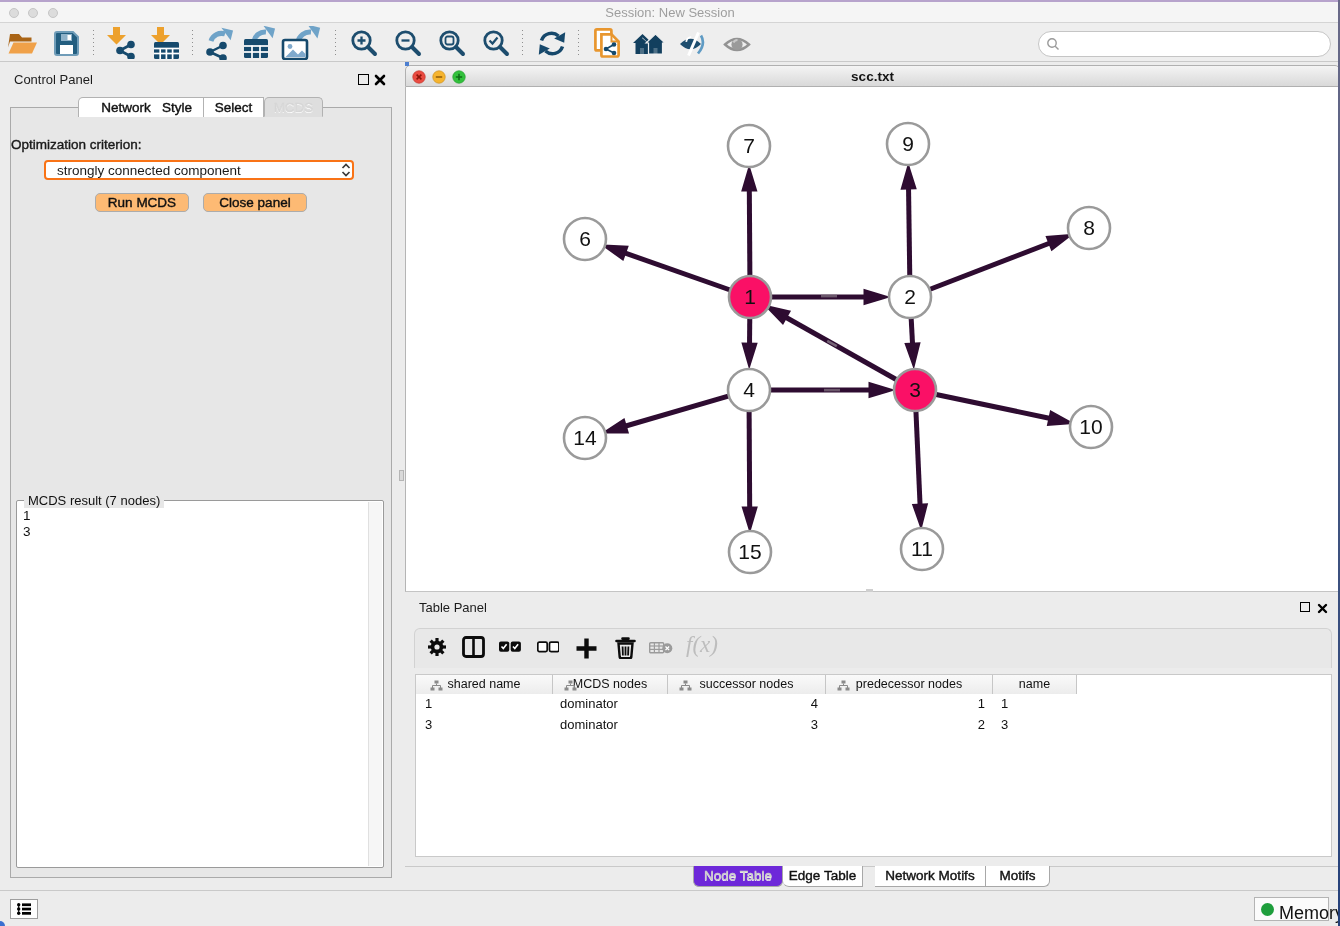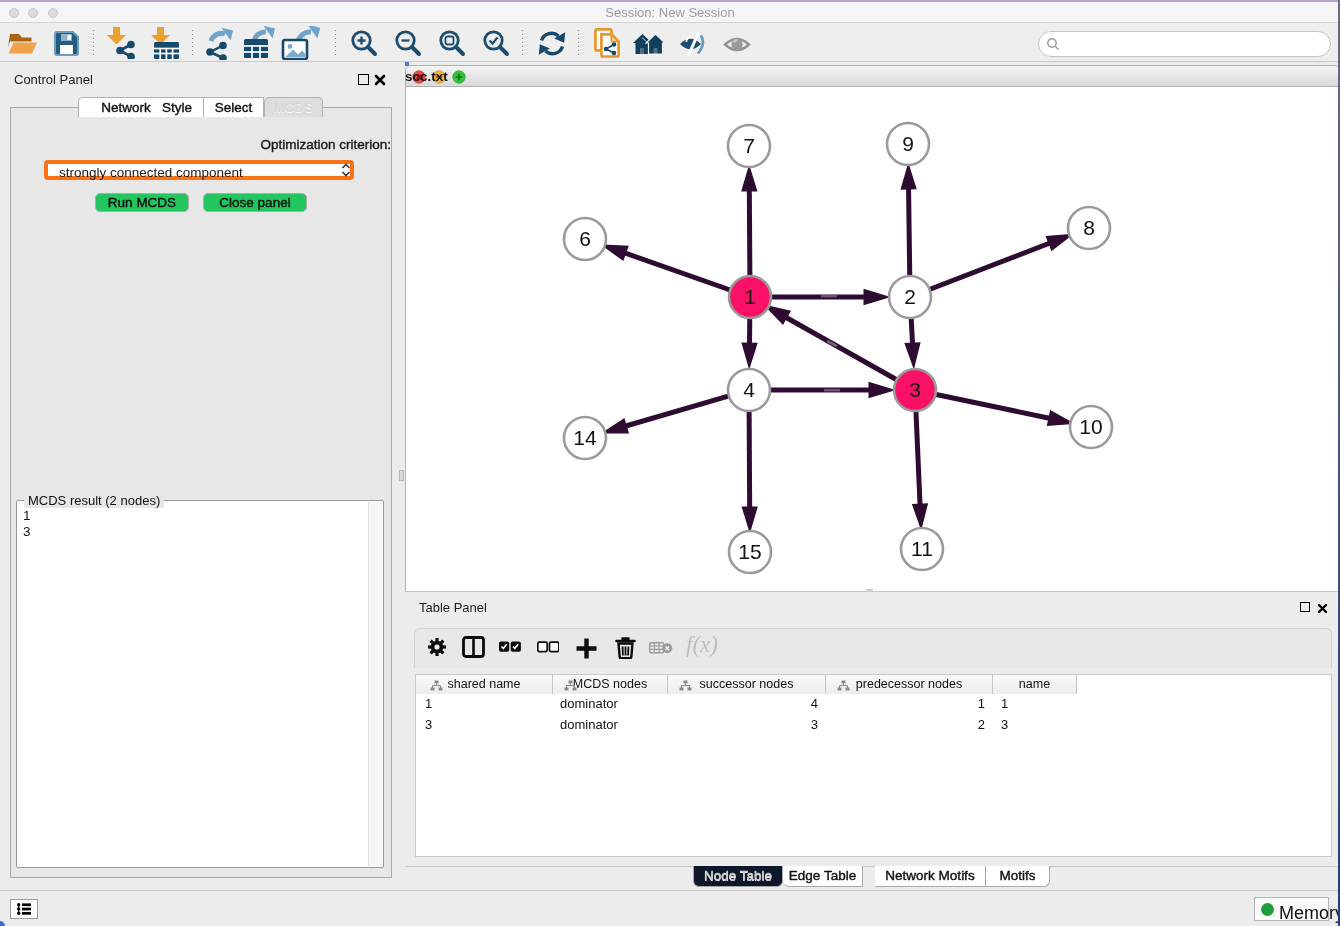--- a/index.html
+++ b/index.html
@@ -1,18 +1,18 @@
 <!DOCTYPE html>
 <html><head><meta charset="utf-8"><style>
 *{margin:0;padding:0;box-sizing:border-box}
 html,body{width:1340px;height:926px;overflow:hidden}
 body{font-family:"Liberation Sans",sans-serif;background:#ececec;position:relative}
 .abs{position:absolute}
 .dotsep{position:absolute;top:30px;width:1px;height:26px;background-image:repeating-linear-gradient(#8f8f8f 0 1.5px,transparent 1.5px 4px)}
-.btn{position:absolute;background:#22c55e;border:1px solid #acacac;border-radius:5px;font-size:13.5px;color:#111;text-align:center;line-height:17px;-webkit-text-stroke:0.4px #111}
+.btn{position:absolute;background:#fdba74;border:1px solid #acacac;border-radius:5px;font-size:13.5px;color:#111;text-align:center;line-height:17px;-webkit-text-stroke:0.4px #111}
 .tab{position:absolute;background:#fff;border:1px solid #b2b2b2;border-bottom:none;font-size:13.5px;color:#111;text-align:center;height:20px;line-height:20px;-webkit-text-stroke:0.4px currentColor}
 .btab{position:absolute;background:#fff;border:1px solid #a8a8a8;border-top:none;font-size:13.5px;color:#111;text-align:center;height:21px;line-height:19px;-webkit-text-stroke:0.4px currentColor}
 .hcell{position:absolute;top:0;height:19px;border-right:1px solid #c6c6c6;background:linear-gradient(#fafafa,#ececec);font-size:12.5px;color:#111;text-align:center;line-height:19px}
 .rowtxt{position:absolute;font-size:13px;color:#111;height:21px;line-height:20px}
 </style></head><body>
 
 <div class="abs" style="left:0;top:0;width:1340px;height:2px;background:#b7a3cc"></div>
 <div class="abs" style="left:0;top:2px;width:1340px;height:21px;background:#f5f5f5;border-bottom:1px solid #d4d4d4"></div>
 <div class="abs" style="left:9px;top:8px;width:10px;height:10px;border-radius:50%;background:#dcdcdc;border:1px solid #c6c6c6"></div>
 <div class="abs" style="left:28px;top:8px;width:10px;height:10px;border-radius:50%;background:#dcdcdc;border:1px solid #c6c6c6"></div>
@@ -143,48 +143,48 @@
 <div class="abs" style="left:358px;top:74px;width:11px;height:11px;border:1.5px solid #000"></div>
 <svg class="abs" style="left:374px;top:74px" width="12" height="12" viewBox="0 0 12 12">
     <path d="M2 2 L10 10 M10 2 L2 10" stroke="#000" stroke-width="2.6" stroke-linecap="round"></path>
   </svg>
 <div class="abs" style="left:10px;top:107px;width:382px;height:771px;background:#e7e7e7;border:1px solid #aaaaaa"></div>
 <div class="tab" style="left:78px;top:97px;width:96px;border-radius:5px 0 0 0">Network</div>
 <div class="tab" style="left:151px;top:97px;width:53px;border-left:none">Style</div>
 <div class="tab" style="left:204px;top:97px;width:60px;border-left:none">Select</div>
 <div class="tab" style="left:264px;top:97px;width:59px;background:#dedede;border-radius:5px 5px 0 0;border-bottom:1px solid #dedede;color:#d6d6d6;text-shadow:0 1px 0 #fff">MCDS</div>
 
-<div class="abs" style="left:11px;top:137px;width:380px;text-align:right;font-size:13.5px;color:#1a1a1a;-webkit-text-stroke:0.4px #1a1a1a">Optimization criterion:</div>
-<div class="abs" style="left:44px;top:160px;width:310px;height:20px;background:#fff;border:4px solid #f97316;border-radius:4px;font-size:13.5px;color:#1a1a1a;line-height:18px;padding-left:11px">strongly connected component</div>
+<div class="abs" style="left:11px;top:137px;width:380px;text-align:left;font-size:13.5px;color:#1a1a1a;-webkit-text-stroke:0.4px #1a1a1a">Optimization criterion:</div>
+<div class="abs" style="left:44px;top:160px;width:310px;height:20px;background:#fff;border:2px solid #f97316;border-radius:4px;font-size:13.5px;color:#1a1a1a;line-height:18px;padding-left:11px">strongly connected component</div>
 <svg class="abs" style="left:340px;top:163px" width="12" height="14" viewBox="0 0 12 14">
     <path d="M2.5 5 L6 1.5 L9.5 5" fill="none" stroke="#3a3a3a" stroke-width="1.7"></path>
     <path d="M2.5 9 L6 12.5 L9.5 9" fill="none" stroke="#3a3a3a" stroke-width="1.7"></path>
   </svg>
 <div class="btn" style="left:95px;top:193px;width:94px;height:19px">Run MCDS</div>
 <div class="btn" style="left:203px;top:193px;width:104px;height:19px">Close panel</div>
 
 <div class="abs" style="left:16px;top:500px;width:368px;height:368px;background:#fff;border:1px solid #9a9a9a;border-radius:2px"></div>
 <div class="abs" style="left:368px;top:502px;width:1px;height:364px;background:#e0e0e0"></div>
 <div class="abs" style="left:369px;top:502px;width:13px;height:364px;background:#f6f6f6"></div>
-<div class="abs" style="left:24px;top:493px;background:#e7e7e7;padding:0 4px;font-size:13px;color:#111">MCDS result (2 nodes)</div>
+<div class="abs" style="left:24px;top:493px;background:#e7e7e7;padding:0 4px;font-size:13px;color:#111">MCDS result (7 nodes)</div>
 <div class="abs" style="left:23px;top:508px;font-size:13.5px;color:#111;line-height:16px">1<br>3</div>
 
 <div class="abs" style="left:399px;top:470px;width:5px;height:11px;background:#dadada;border:1px solid #b5b5b5"></div>
 
 <div class="abs" style="left:405px;top:65px;width:935px;height:22px;background:linear-gradient(#f4f4f4,#d9d9d9);border:1px solid #b0b0b0;border-radius:5px 5px 0 0"></div>
 <div class="abs" style="left:405px;top:62px;width:4px;height:4px;background:#4d7fd0"></div>
 <svg class="abs" style="left:412px;top:70px" width="60" height="14" viewBox="0 0 60 14">
 <circle cx="7" cy="7" r="6.2" fill="#ea4b41" stroke="#c63f35" stroke-width="0.8"></circle>
 <path d="M4.6 4.6 L9.4 9.4 M9.4 4.6 L4.6 9.4" stroke="#8c1308" stroke-width="1.5"></path>
 <circle cx="27" cy="7" r="6.2" fill="#f6b42e" stroke="#d0982a" stroke-width="0.8"></circle>
 <line x1="23.8" y1="7" x2="30.2" y2="7" stroke="#95610a" stroke-width="1.6"></line>
 <circle cx="47" cy="7" r="6.2" fill="#32c13c" stroke="#2aa334" stroke-width="0.8"></circle>
 <path d="M47 3.8 L47 10.2 M43.8 7 L50.2 7" stroke="#0e6e16" stroke-width="1.6"></path>
 </svg>
-<div class="abs" style="left:405px;top:69px;width:935px;text-align:left;font-size:13.5px;font-weight:bold;color:#141414">scc.txt</div>
+<div class="abs" style="left:405px;top:69px;width:935px;text-align:center;font-size:13.5px;font-weight:bold;color:#141414">scc.txt</div>
 <div class="abs" style="left:405px;top:87px;width:935px;height:505px;background:#fff;border-left:1px solid #b5b5b5;border-bottom:1px solid #c4c4c4"></div>
 <svg class="abs" style="left:405px;top:87px" width="935" height="505" viewBox="405 87 935 505">
 <g stroke="#2e0c31" stroke-width="5" fill="#2e0c31">
 <line x1="749.9" y1="279.0" x2="749.3" y2="187.0"></line>
 <polygon points="749.2,173.0 754.1,189.0 744.5,189.0"></polygon>
 <line x1="733.0" y1="291.0" x2="621.8" y2="251.9"></line>
 <polygon points="608.6,247.3 625.3,248.1 622.1,257.1"></polygon>
 <line x1="768.0" y1="297.0" x2="868.0" y2="297.0"></line>
 <polygon points="882.0,297.0 866.0,301.8 866.0,292.2"></polygon>
 <line x1="749.8" y1="315.0" x2="749.5" y2="347.0"></line>
@@ -330,21 +330,21 @@
 <div class="rowtxt" style="left:668px;top:694px;width:150px;text-align:right">4</div>
 <div class="rowtxt" style="left:826px;top:694px;width:159px;text-align:right">1</div>
 <div class="rowtxt" style="left:1001px;top:694px">1</div>
 <div class="rowtxt" style="left:425px;top:715px">3</div>
 <div class="rowtxt" style="left:560px;top:715px">dominator</div>
 <div class="rowtxt" style="left:668px;top:715px;width:150px;text-align:right">3</div>
 <div class="rowtxt" style="left:826px;top:715px;width:159px;text-align:right">2</div>
 <div class="rowtxt" style="left:1001px;top:715px">3</div>
 
 <div class="abs" style="left:405px;top:866px;width:935px;height:1px;background:#c9c9c9"></div>
-<div class="btab" style="left:693px;top:866px;width:90px;background:#0f172a;border-radius:0 0 6px 6px;color:#cfcfcf;text-shadow:0 1px 0 #f2f2f2">Node Table</div>
+<div class="btab" style="left:693px;top:866px;width:90px;background:#6d28d9;border-radius:0 0 6px 6px;color:#cfcfcf;text-shadow:0 1px 0 #f2f2f2">Node Table</div>
 <div class="btab" style="left:783px;top:866px;width:80px;border-left:none;border-radius:0 0 0 6px">Edge Table</div>
 <div class="btab" style="left:875px;top:866px;width:111px;border-left:none">Network Motifs</div>
 <div class="btab" style="left:986px;top:866px;width:64px;border-left:none;border-radius:0 0 6px 0">Motifs</div>
 
 <div class="abs" style="left:0;top:890px;width:1340px;height:1px;background:#c9c9c9"></div>
 <div class="abs" style="left:10px;top:899px;width:28px;height:20px;background:#fdfdfd;border:1px solid #9e9e9e"></div>
 <svg class="abs" style="left:17px;top:903px" width="14" height="12" viewBox="0 0 14 12">
 <circle cx="1.7" cy="1.7" r="1.7" fill="#000"></circle>
     <rect x="5" y="0.4" width="9" height="2.7" fill="#000"></rect>
 <circle cx="1.7" cy="6" r="1.7" fill="#000"></circle>

